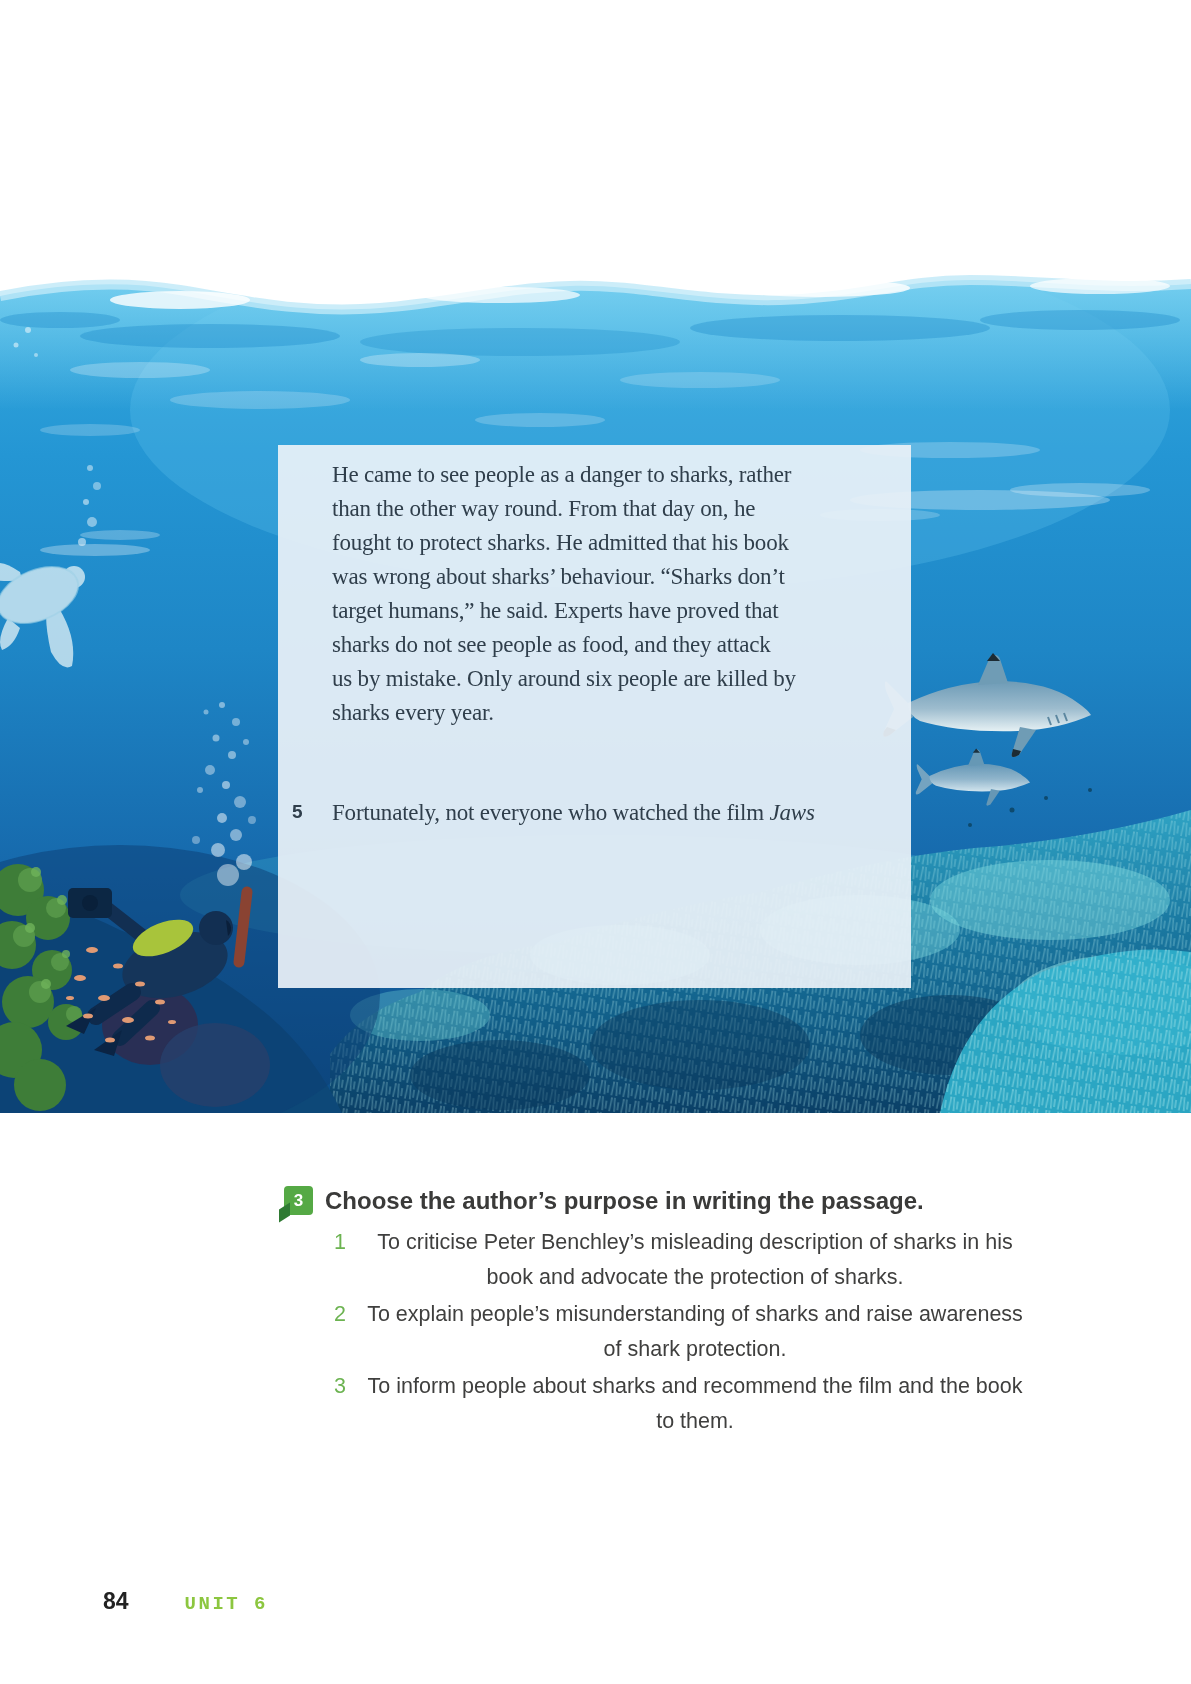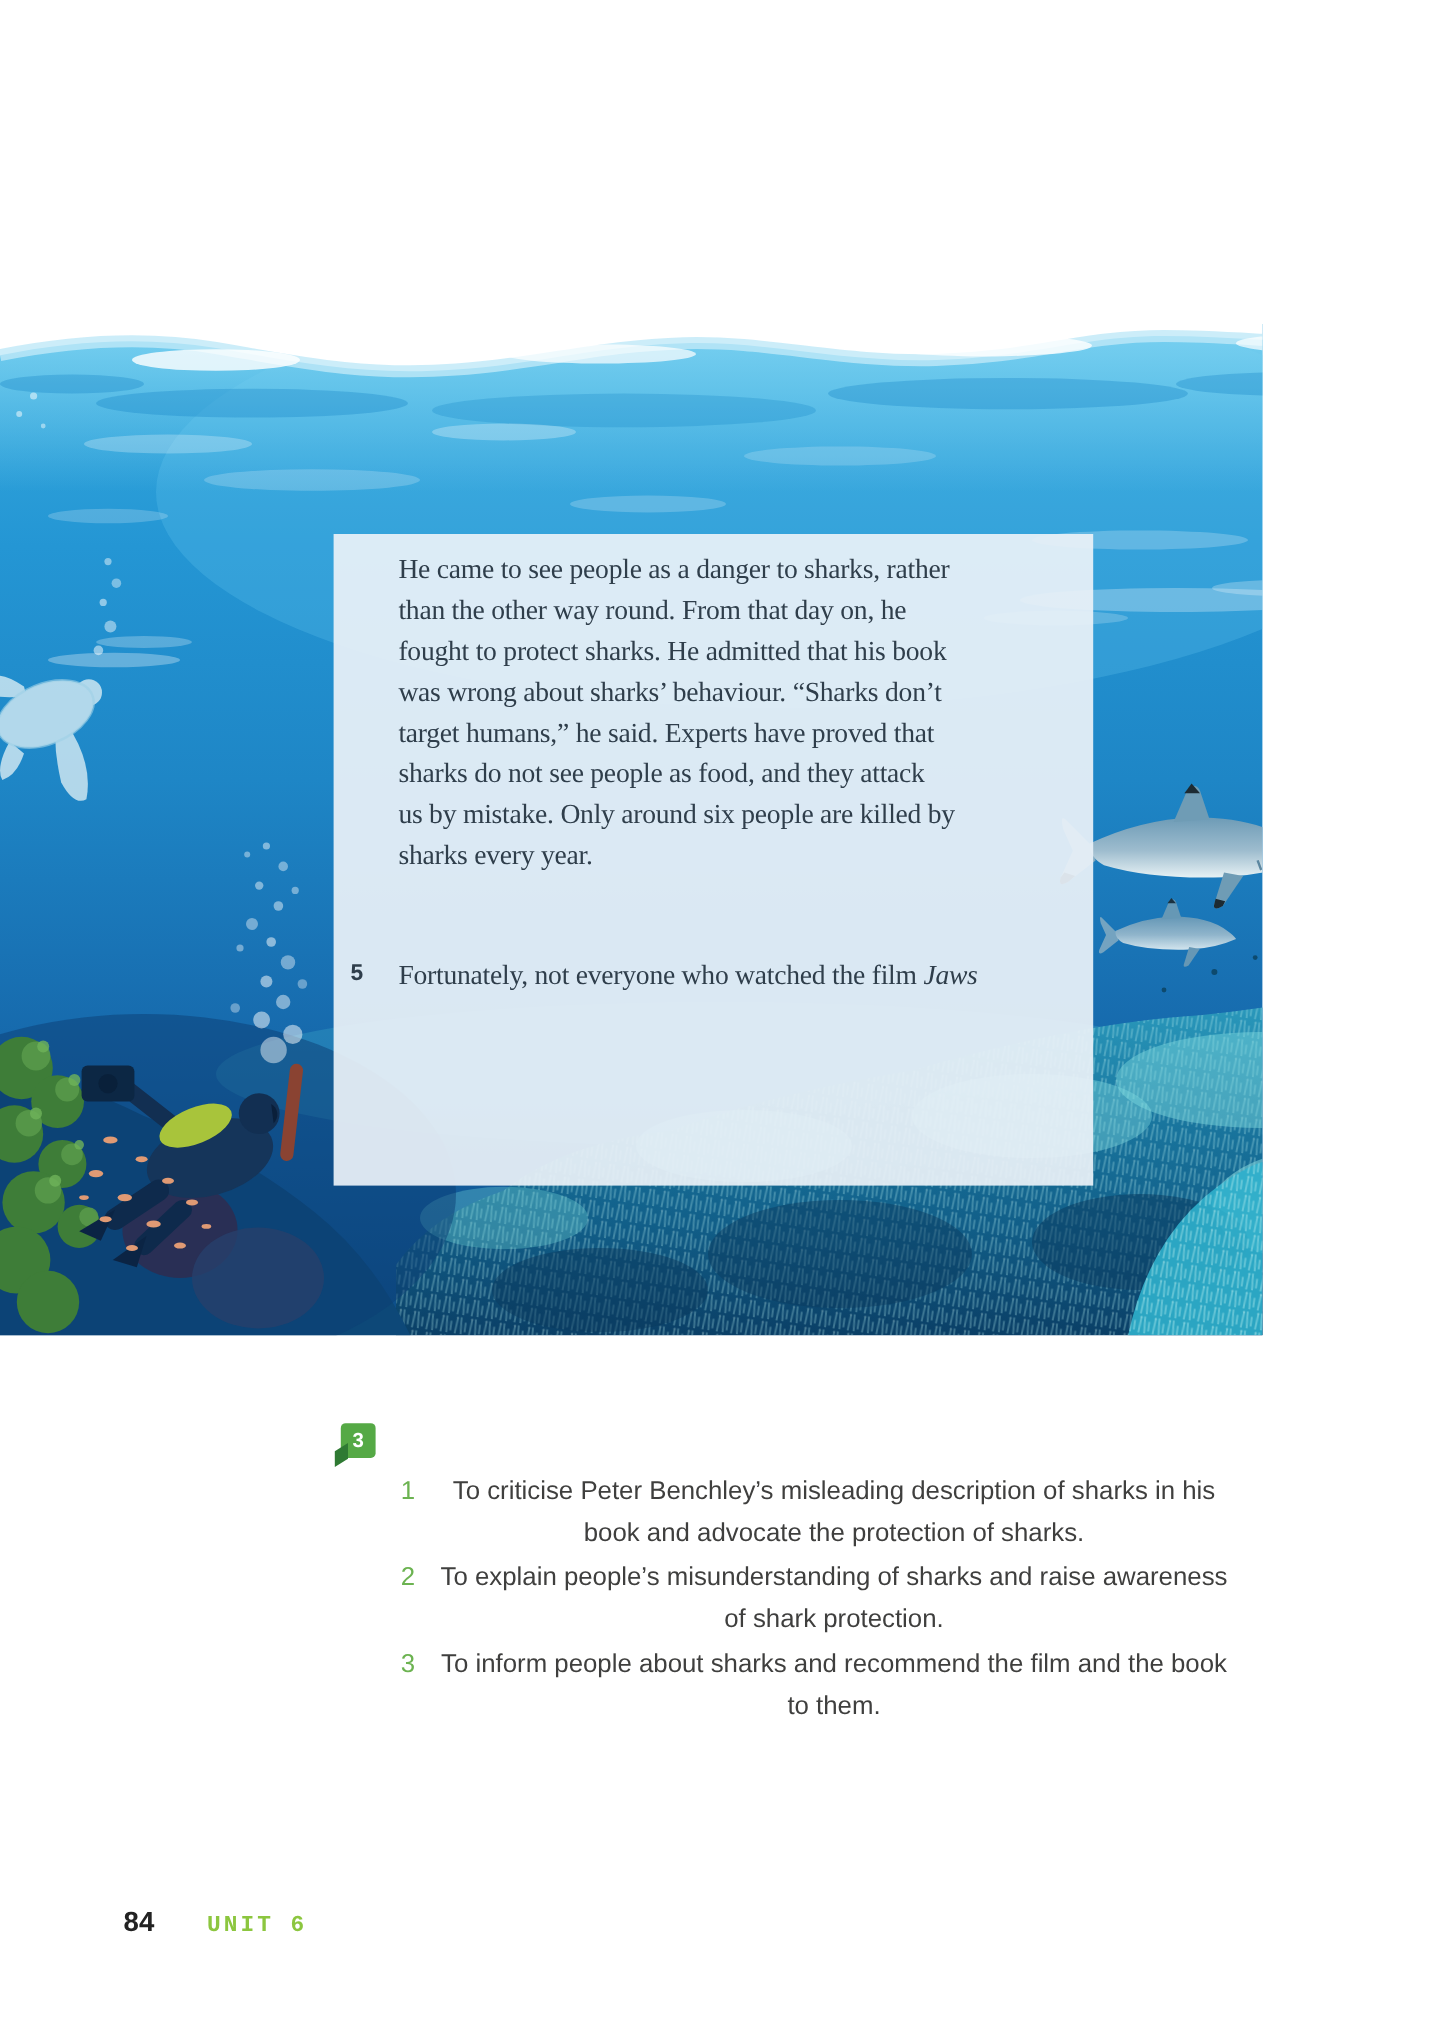--- a/index.html
+++ b/index.html
@@ -1,20 +1,20 @@
 <!DOCTYPE html>
 <html><head>
 <meta charset="utf-8">
 <style>
   html,body{margin:0;padding:0;background:#ffffff;}
   .page{position:relative;width:1191px;height:1684px;background:#ffffff;overflow:hidden;
         font-family:"Liberation Sans",sans-serif;}
 
   
-  .photo{position:absolute;left:0;top:250px;width:1052px;height:863px;overflow:hidden;}
+  .photo{position:absolute;left:0;top:250px;width:1191px;height:863px;overflow:hidden;}
   .photo svg{position:absolute;left:0;top:0;}
 
   
   .panel{position:absolute;left:278px;top:195px;width:633px;height:543px;
          background:rgba(233,241,248,0.93);box-sizing:border-box;padding-top:13px;}
   .para{display:flex;}
   .pnum{width:54px;box-sizing:border-box;padding-left:14px;padding-top:5px;
         font-size:19px;font-weight:bold;color:#2f3e4b;}
   .ptext{width:560px;font-family:"Liberation Serif","DejaVu Serif",serif;
          font-size:23px;line-height:34px;letter-spacing:-0.2px;color:#2f3e4b;}
@@ -28,21 +28,21 @@
          display:flex;align-items:center;justify-content:center;}
   .badge::after{content:"";position:absolute;z-index:-1;left:-5px;bottom:-4px;
          width:11px;height:13px;background:#2f7a33;transform:skewY(-32deg);}
   .ex-title{margin:0;font-size:24px;font-weight:bold;color:#3a3a39;}
   .options{list-style:none;margin:10px 0 0 50px;padding:0;}
   .option{display:flex;gap:10px;font-size:21.5px;line-height:35px;color:#3f3f3e;margin-bottom:2px;}
   .onum{color:#6cb351;min-width:14px;}
   .otext{width:690px;text-align:center;}
 
   
-  .footer{position:absolute;left:103px;top:1588px;display:flex;align-items:baseline;gap:44px;}
+  .footer{position:absolute;left:103px;top:1588px;display:flex;align-items:baseline;gap:56px;}
   .pageno{font-size:23px;font-weight:bold;color:#222222;}
   .unit{font-size:19px;font-weight:bold;color:#8cc63f;letter-spacing:2.5px;font-family:Liberation Mono, monospace;}
 </style>
 </head>
 <body>
 
 <div class="page">
 
   <div class="photo">
     <svg width="1191" height="863" viewBox="0 0 1191 863">
@@ -266,20 +266,21 @@
         <div class="ptext">
           <span>Fortunately, not everyone who watched the film </span><i>Jaws</i>
         </div>
       </div>
     </div>
   </div>
 
   <section class="exercise">
     <div class="ex-head">
       <span class="badge">3</span>
+      <h2 class="ex-title">Choose the author’s purpose in writing the passage.</h2>
     </div>
     <ol class="options">
       <li class="option">
         <span class="onum">1</span>
         <span class="otext">To criticise Peter Benchley’s misleading description of sharks in his book and advocate the protection of sharks.</span>
       </li>
       <li class="option">
         <span class="onum">2</span>
         <span class="otext">To explain people’s misunderstanding of sharks and raise awareness of shark protection.</span>
       </li>

